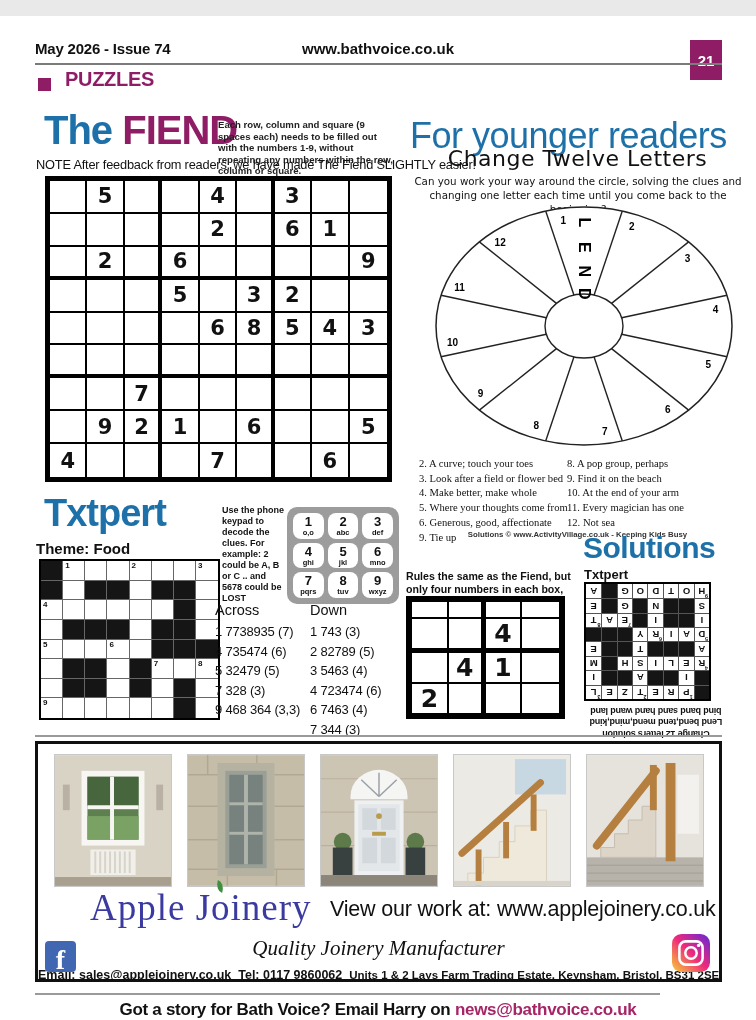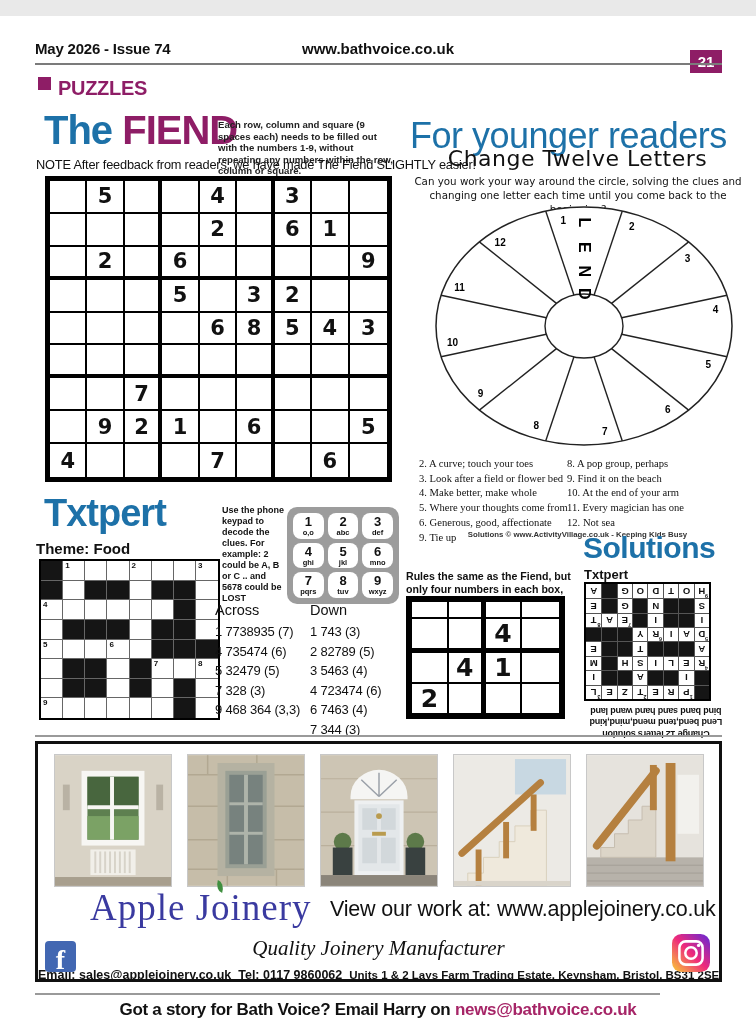--- a/index.html
+++ b/index.html
@@ -4,23 +4,23 @@
 <style>
   *{margin:0;padding:0;box-sizing:border-box}
   body{background:#e9e9e9;font-family:"Liberation Sans",sans-serif}
   .page{position:relative;width:756px;height:1020px;margin:16px auto;background:#fff;color:#111;overflow:hidden;
         --mag:#8e1d66;--blue:#1d71a8;--pink:#a62567;--logo:#3a3aa0}
   .abs{position:absolute}
 
   
   #hdr-issue{left:35px;top:24px;font-size:15px;font-weight:700;letter-spacing:-.2px}
   #hdr-site{left:0;top:24px;width:756px;text-align:center;font-size:15px;font-weight:700}
-  #hdr-pgnum{left:690px;top:34px;width:32px;height:23px;background:var(--mag);color:#fff;font-size:15px;font-weight:700;display:flex;align-items:center;justify-content:center}
+  #hdr-pgnum{left:690px;top:24px;width:32px;height:40px;background:var(--mag);color:#fff;font-size:15px;font-weight:700;display:flex;align-items:center;justify-content:center}
   #hdr-rule{left:35px;top:47px;width:687px;height:2px;background:#7b7b7b}
-  #puzzles{left:38px;top:61px;display:flex;align-items:flex-start;gap:7px}
+  #puzzles{left:38px;top:52px;display:flex;align-items:flex-end;gap:14px}
   #puzzles .sq{width:13px;height:13px;background:var(--mag)}
   #puzzles .lbl{font-size:20px;font-weight:700;color:var(--mag);letter-spacing:-.3px}
 
   
   #fiend-title{left:44px;top:92px;font-size:40px;font-weight:700;letter-spacing:-1px;white-space:nowrap}
   #fiend-title .t{color:var(--blue)} #fiend-title .f{color:var(--mag)}
   #fiend-instr{left:218px;top:103px;width:180px;font-size:9.6px;line-height:1.2;font-weight:600;color:#222}
   #fiend-note{left:36px;top:141px;font-size:12.8px;letter-spacing:-.2px;font-weight:500}
   #fiend-grid{left:45px;top:160px;width:347px;height:306px;border:5px solid #000;display:grid;grid-template-columns:repeat(9,1fr);grid-template-rows:repeat(9,1fr);background:#fff}
   .fcell{border-right:2px solid #000;border-bottom:2px solid #000;display:flex;align-items:center;justify-content:center;font-family:"DejaVu Sans",sans-serif;font-size:21px;font-weight:600}

